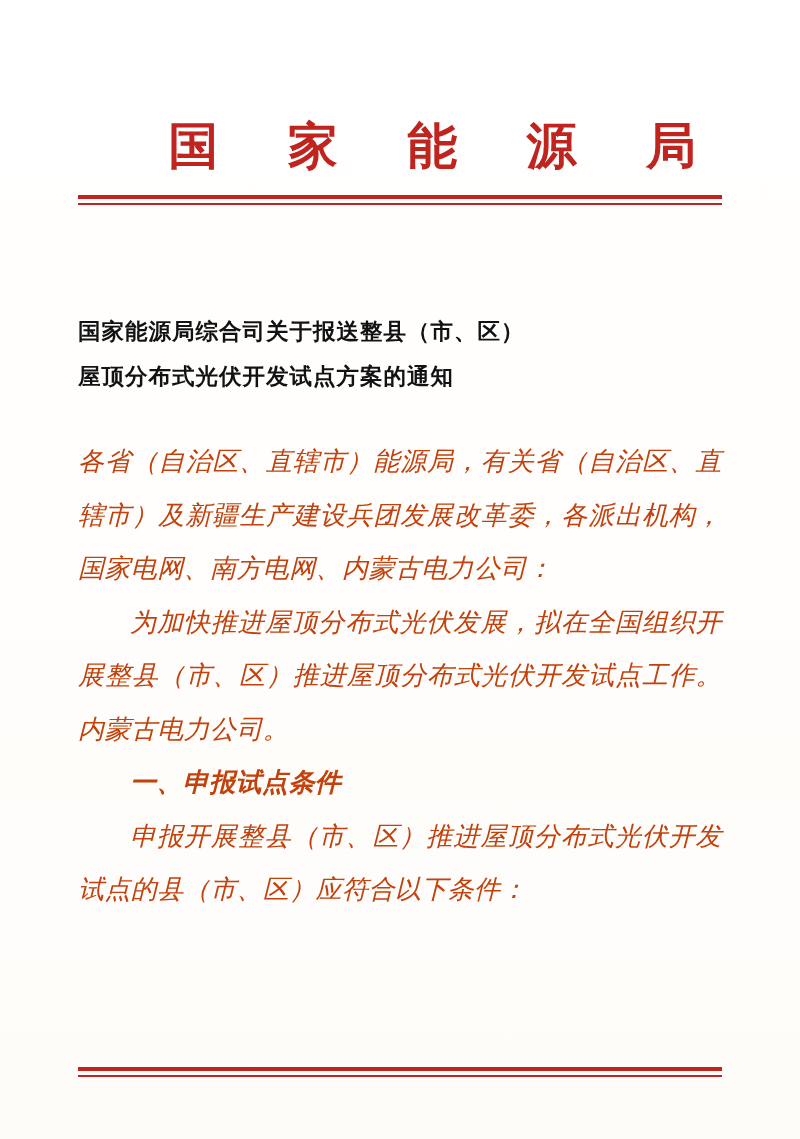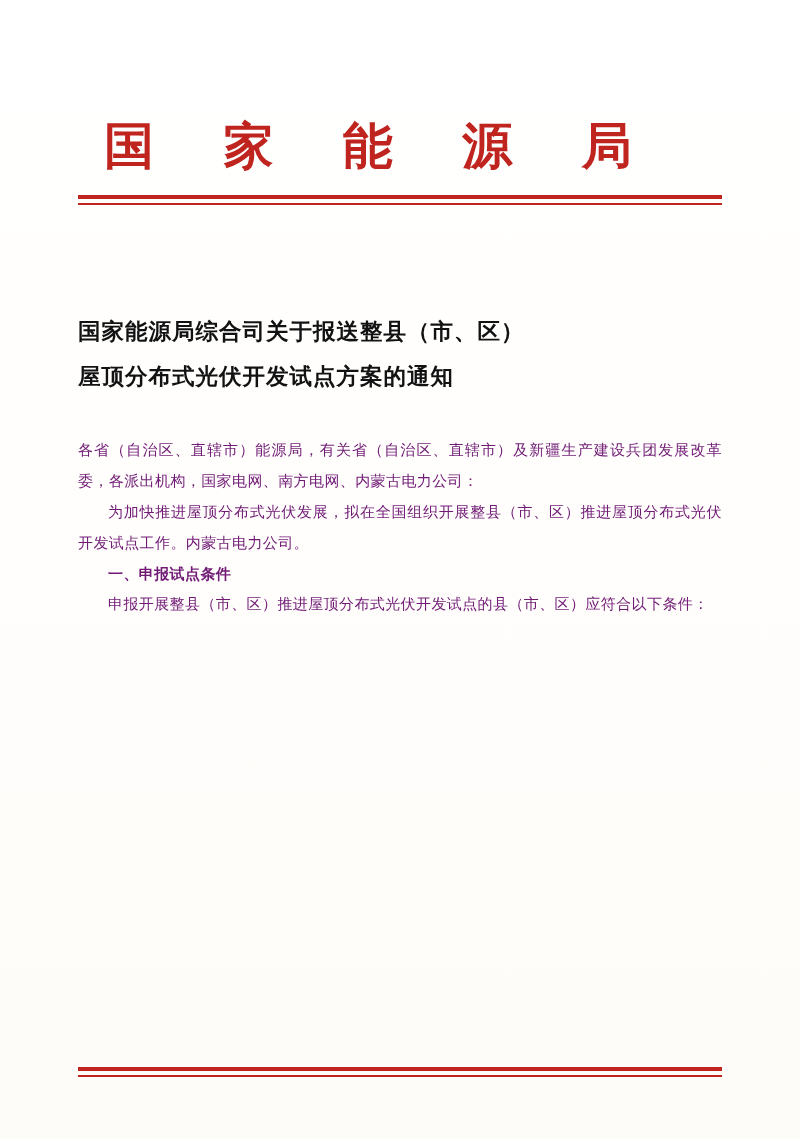--- a/index.html
+++ b/index.html
@@ -31,21 +31,21 @@
     pointer-events: none;
   }
 
   .content {
     position: relative;
     padding: 0 78px;
   }
 
   
   .masthead {
-    text-align: left;
+    text-align: right;
     padding-top: 118px;
   }
   .masthead-title {
     color: #c0241f;
     font-family: "DejaVu Serif", "Liberation Serif", serif;
     font-weight: bold;
     font-size: 50px;
     letter-spacing: 26px;
     text-indent: 26px;
     line-height: 1.1;
@@ -81,25 +81,26 @@
     color: #121212;
   }
   .doc-title .line {
     display: block;
     white-space: nowrap;
   }
 
   
   .body-text {
     margin-top: 36px;
-    font-size: 15px;
+    font-size: 26px;
     line-height: 2.06;
     letter-spacing: 0.4px;
     text-align: justify;
-    color: #701a75;
+    color: #c2410c;
+    font-style: italic;
   }
   .para {
     margin: 0;
     text-indent: 0;
   }
   .para.indent {
     text-indent: 2em;
   }
   .para.heading {
     text-indent: 2em;

